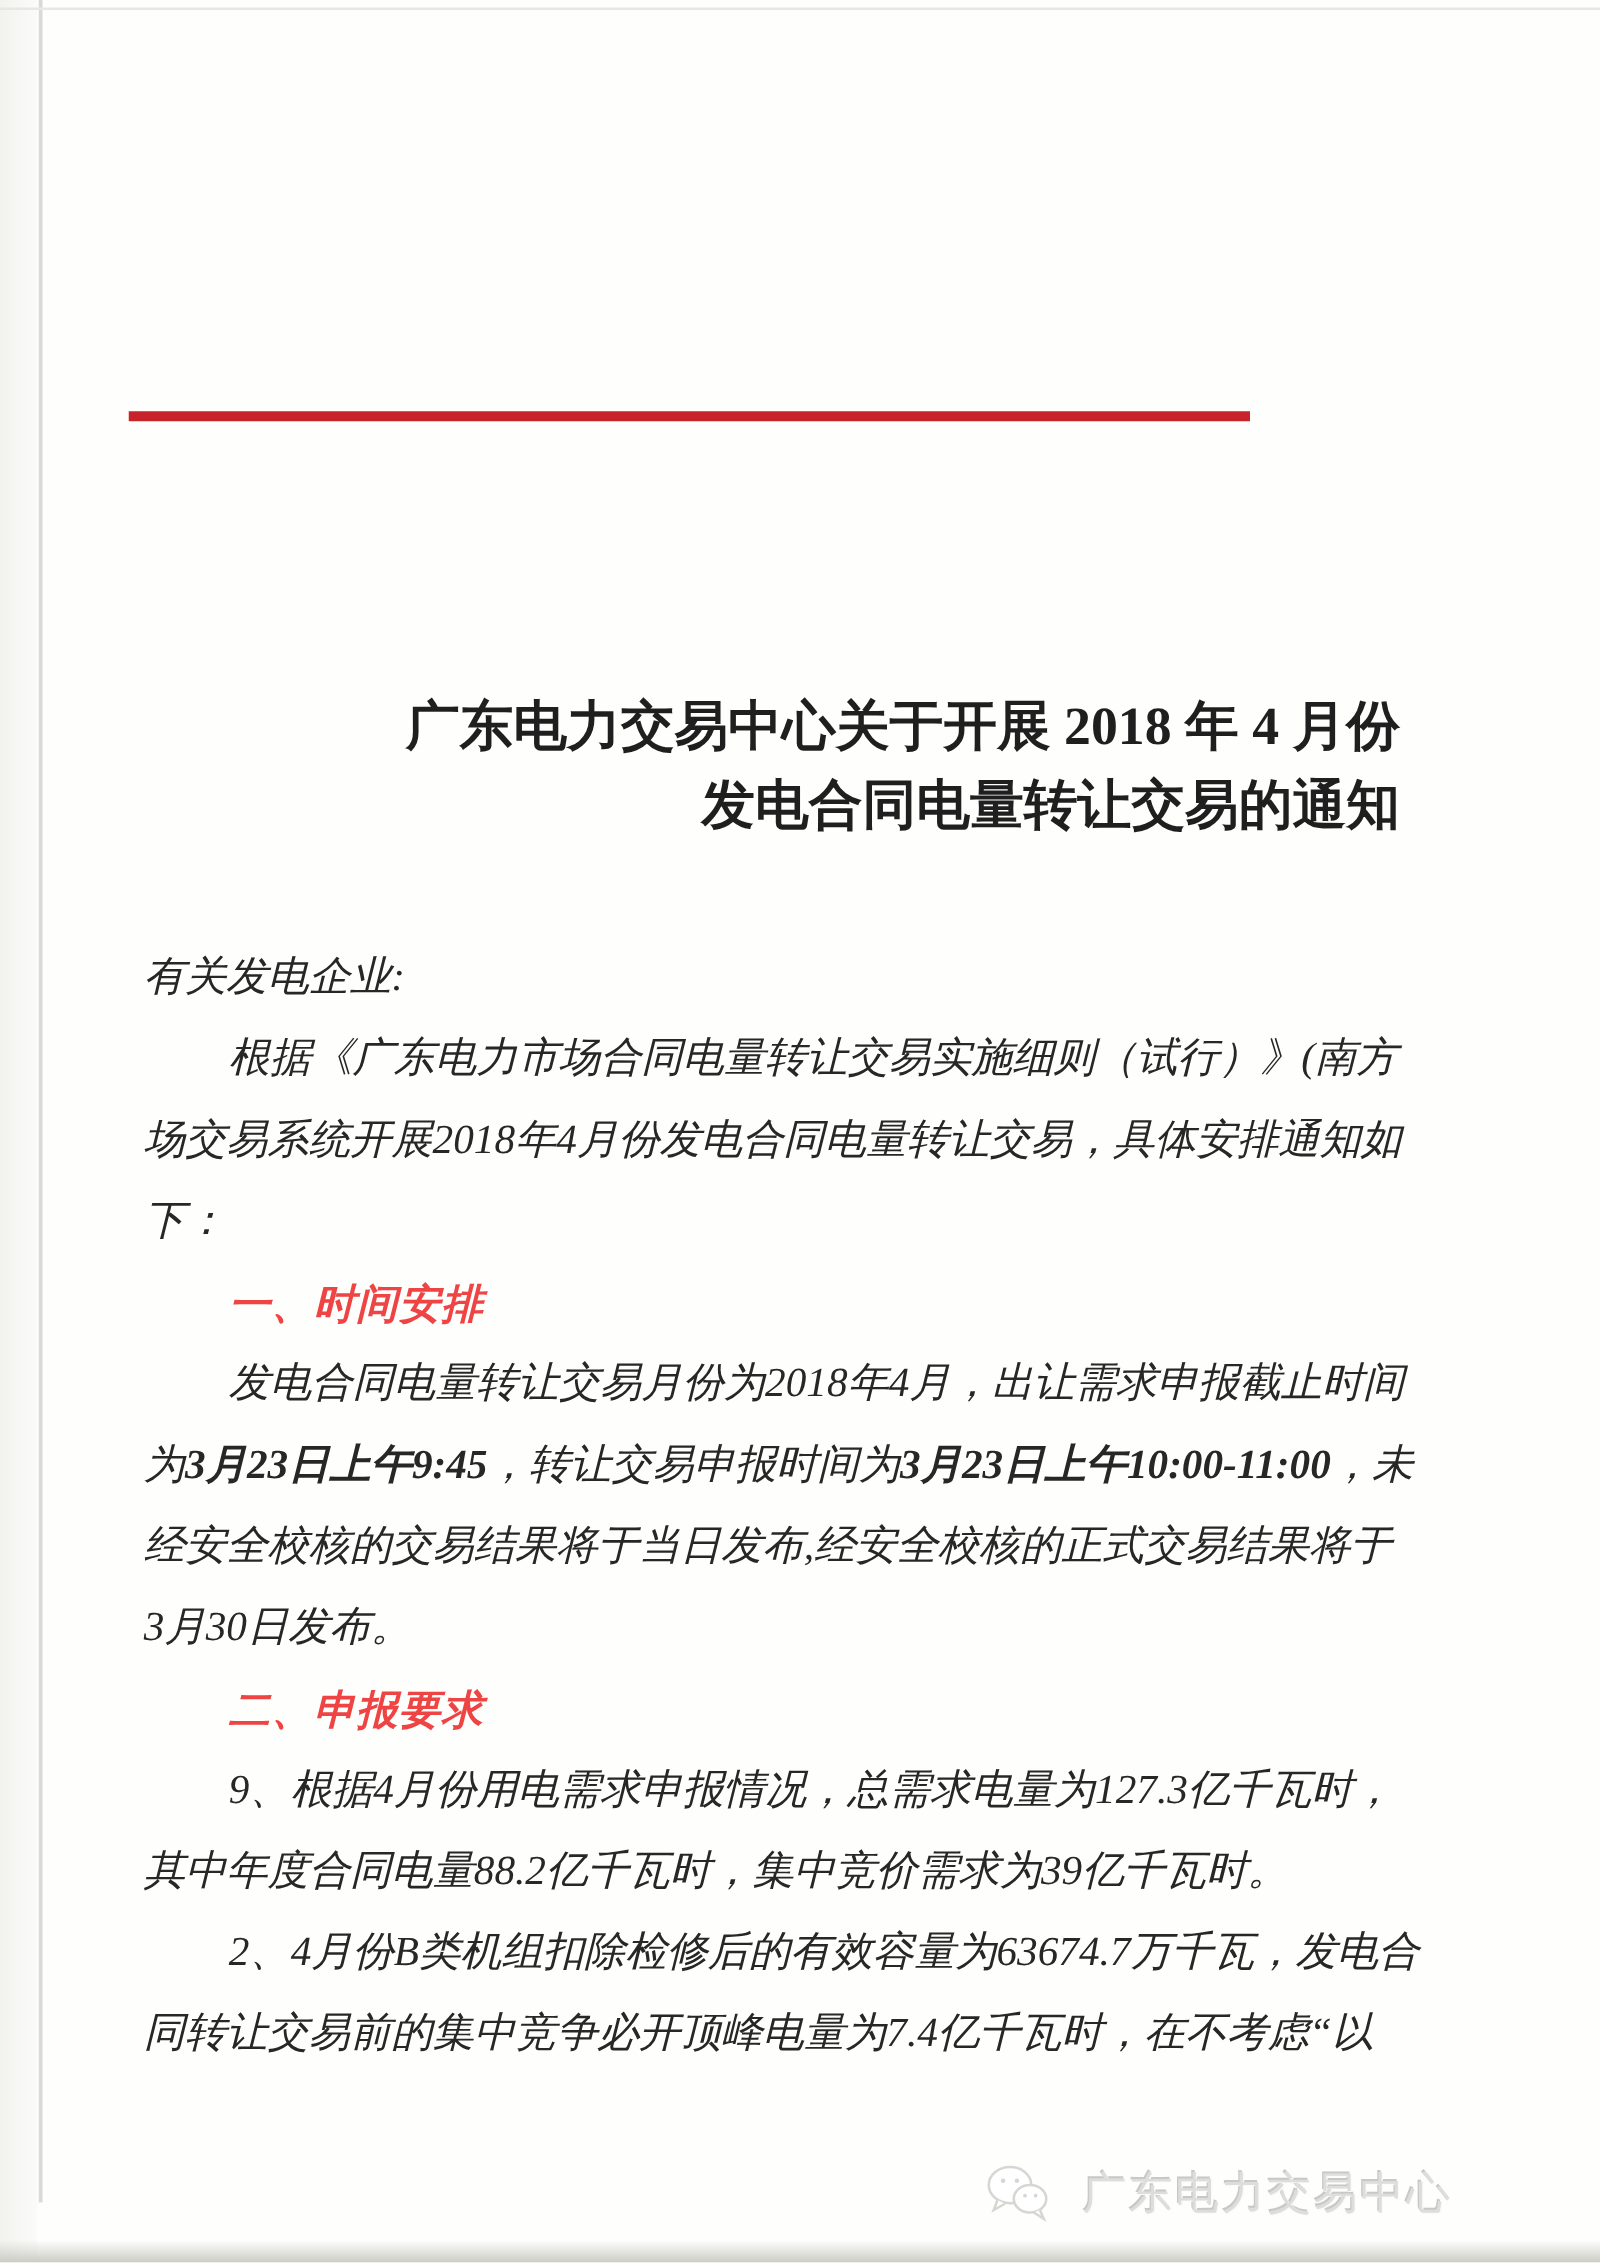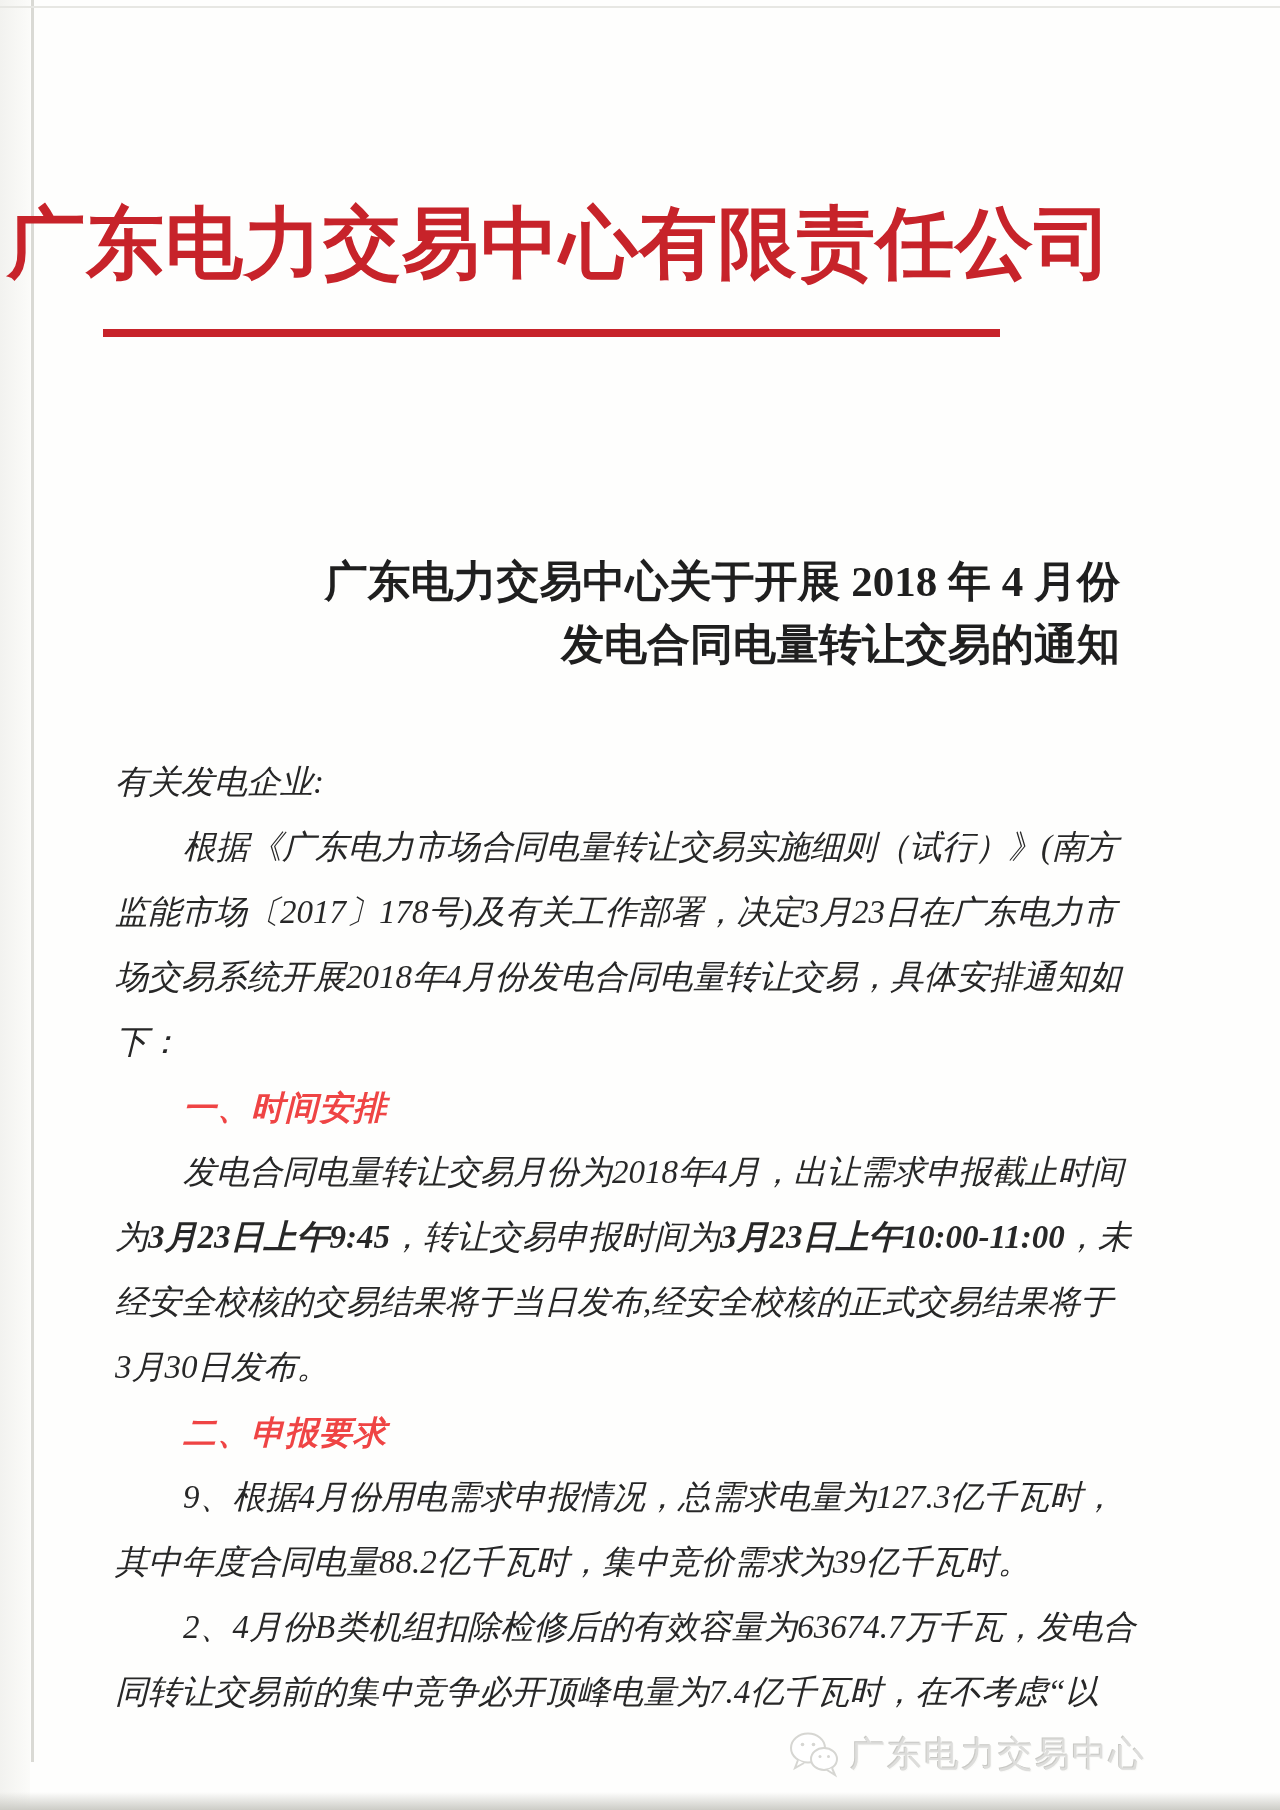--- a/index.html
+++ b/index.html
@@ -32,48 +32,46 @@
   .doc-body { position:absolute; top:750px; left:115px; width:940px;
               font-size:33px; line-height:65px; color:#272727; }
   .line { white-space:nowrap; height:65px;font-style:italic; }
   .line .b { font-weight:bold; }
   .indent { padding-left:68px; }
   .heading { font-family:"Liberation Sans", sans-serif; font-weight:bold; color:#ef4444;
              letter-spacing:1px; }
 
   
   .watermark { position:absolute; top:1730px; left:788px; display:flex; align-items:center;
-               gap:10px; }
+               gap:26px; }
   .wm-text { font-size:35px; letter-spacing:2px; color:var(--wm); white-space:nowrap;
              font-family:"Liberation Sans", sans-serif;
              text-shadow: 1px 1px 0 #fafaf8, -1px -1px 0 #c8c8c4; }
   .wm-icon { width:52px; height:48px; }
 </style>
 </head>
 <body>
 
 <div class="page">
 
   <div class="edge-left-band"></div>
   <div class="edge-left-line"></div>
   <div class="edge-top-line"></div>
 
-  <div class="letterhead">广东电力交易中心有限责任公司</div>
   <div class="red-rule"></div>
 
   <div class="doc-title">
     <div>广东电力交易中心关于开展 2018 年 4 月份</div>
     <div>发电合同电量转让交易的通知</div>
   </div>
 
   <div class="doc-body">
     <div class="line">有关发电企业:</div>
     <div id="content-lines">
         <div class="line indent"><span>根据《广东电力市场合同电量转让交易实施细则（试行）》(南方</span></div>
-        <div class="line"><span>监能市场〔2017〕178号)及有关工作部署，决定3月23日在广东电力市</span></div>
         <div class="line"><span>场交易系统开展2018年4月份发电合同电量转让交易，具体安排通知如</span></div>
         <div class="line"><span>下：</span></div>
         <div class="line indent heading">一、时间安排</div>
         <div class="line indent"><span>发电合同电量转让交易月份为2018年4月，出让需求申报截止时间</span></div>
         <div class="line"><span>为</span><span class="b">3月23日上午9:45</span><span>，转让交易申报时间为</span><span class="b">3月23日上午10:00-11:00</span><span>，未</span></div>
         <div class="line"><span>经安全校核的交易结果将于当日发布,经安全校核的正式交易结果将于</span></div>
         <div class="line"><span>3月30日发布。</span></div>
         <div class="line indent heading">二、申报要求</div>
         <div class="line indent"><span>9、根据4月份用电需求申报情况，总需求电量为127.3亿千瓦时，</span></div>
         <div class="line"><span>其中年度合同电量88.2亿千瓦时，集中竞价需求为39亿千瓦时。</span></div>

